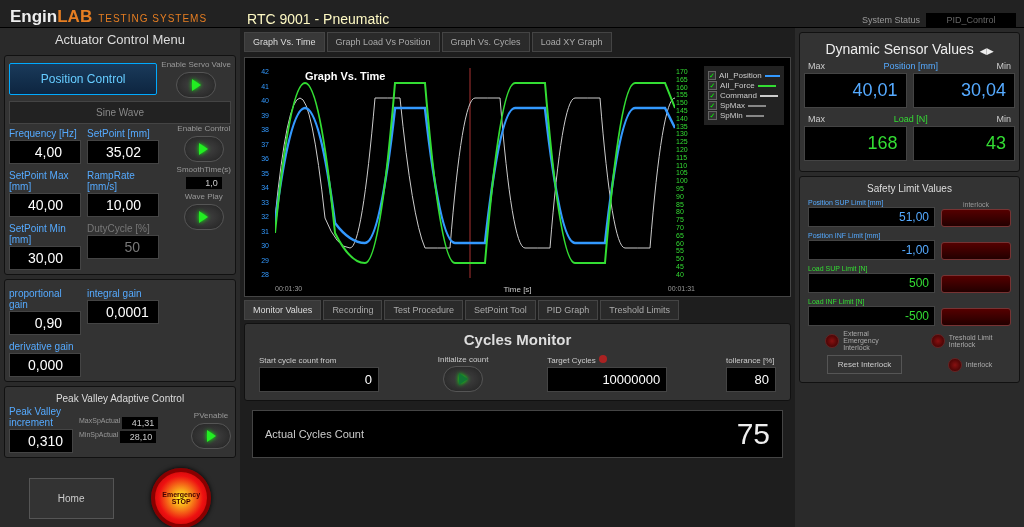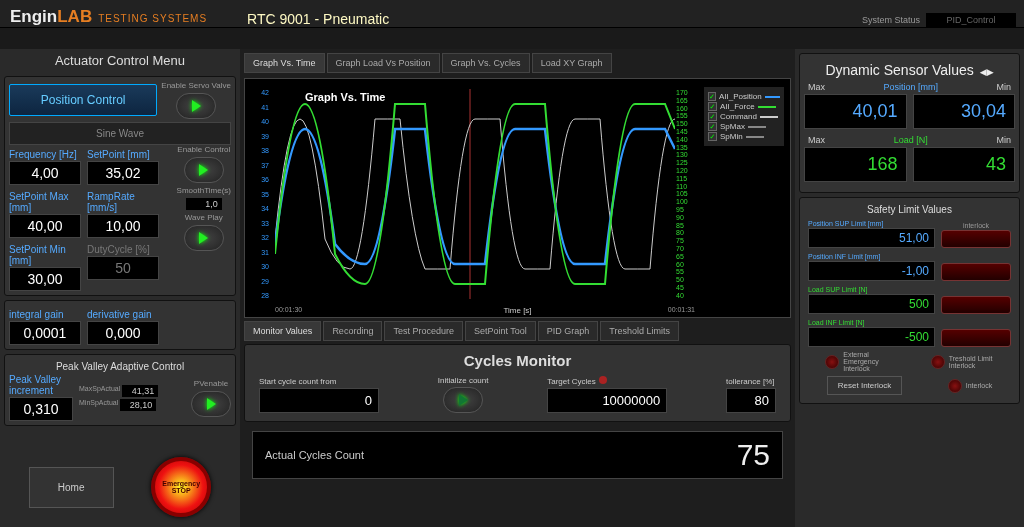--- a/index.html
+++ b/index.html
@@ -19,21 +19,21 @@
 .section-title{text-align:center;font-size:13px;color:#ddd;margin-bottom:4px}
 .mode-row{display:flex;gap:4px;align-items:center}
 .mode-btn{flex:1;background:linear-gradient(#1a3a5a,#0d2540);border:1px solid #0af;color:#6cf;padding:8px;text-align:center;font-size:12px;border-radius:2px}
 .dropdown{background:#222;color:#888;padding:5px;text-align:center;font-size:10px;border:1px solid #444;margin-top:3px}
 .play-btn{width:40px;height:26px;background:radial-gradient(ellipse,#444,#222);border:1px solid #555;border-radius:13px;display:flex;align-items:center;justify-content:center;cursor:pointer}
 .play-btn::after{content:"";border-left:9px solid #2e2;border-top:6px solid transparent;border-bottom:6px solid transparent;filter:drop-shadow(0 0 2px #0f0)}
 .play-btn.dark::after{border-left-color:#173}
 .field-grid{display:flex;gap:6px;flex-wrap:wrap;margin-top:4px}
 .field{display:flex;flex-direction:column;gap:1px;width:72px}
 .field label{font-size:10px;color:#5af}
-.field .val{background:#000;color:#fff;font-size:14px;padding:3px 5px;text-align:center;border:1px solid #444}
+.field .val{background:#000;color:#fff;font-size:14px;padding:3px 18px;text-align:right;border:1px solid #444}
 .field.dim label{color:#777}
 .field.dim .val{color:#777}
 .toggle-col{display:flex;flex-direction:column;gap:3px;margin-left:auto;align-items:center}
 .toggle-col label{font-size:8px;color:#999}
 .small-val{background:#000;color:#ccc;padding:1px 4px;font-size:9px;width:36px;text-align:right}
 .pid-title{color:#5af;text-align:center;font-size:10px;margin:2px 0}
 .pv-title{text-align:center;font-size:10px;color:#ddd;margin:2px 0}
 .home-btn{background:#333;border:1px solid #555;color:#ccc;padding:14px 28px;font-size:10px}
 .estop{width:60px;height:60px;border-radius:50%;background:radial-gradient(circle,#ff2,#e11 60%,#a00);display:flex;align-items:center;justify-content:center;font-size:7px;text-align:center;font-weight:bold;color:#400;border:4px solid #800;box-shadow:0 0 5px #000}
 .bottom-row{display:flex;align-items:center;justify-content:space-around;margin-top:auto;padding:6px}
@@ -145,20 +145,24 @@
      <label>SmoothTime(s)</label>
             <div class="small-val">1,0</div>
      <label>Wave Play</label>
             <div class="play-btn"></div>
     </div>
    </div>
   </div>
   <div class="panel">
    <div class="field-grid">
     <div class="field">
+            <label>proportional gain</label>
+            <div class="val">0,90</div>
+          </div>
+    <div class="field">
             <label>integral gain</label>
             <div class="val">0,0001</div>
           </div>
     <div class="field">
             <label>derivative gain</label>
             <div class="val">0,000</div>
           </div>
    </div>
   </div>
   <div class="panel">

